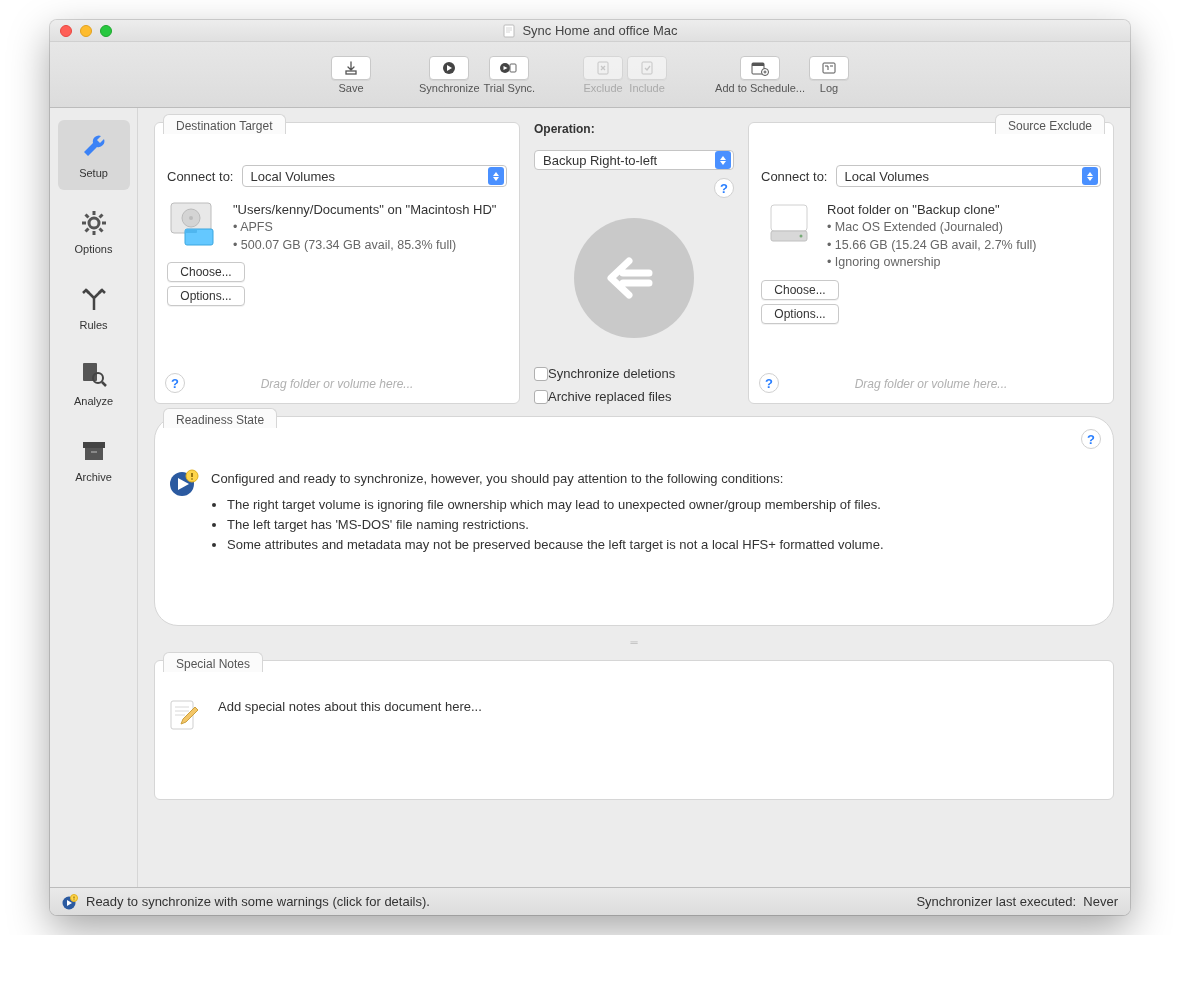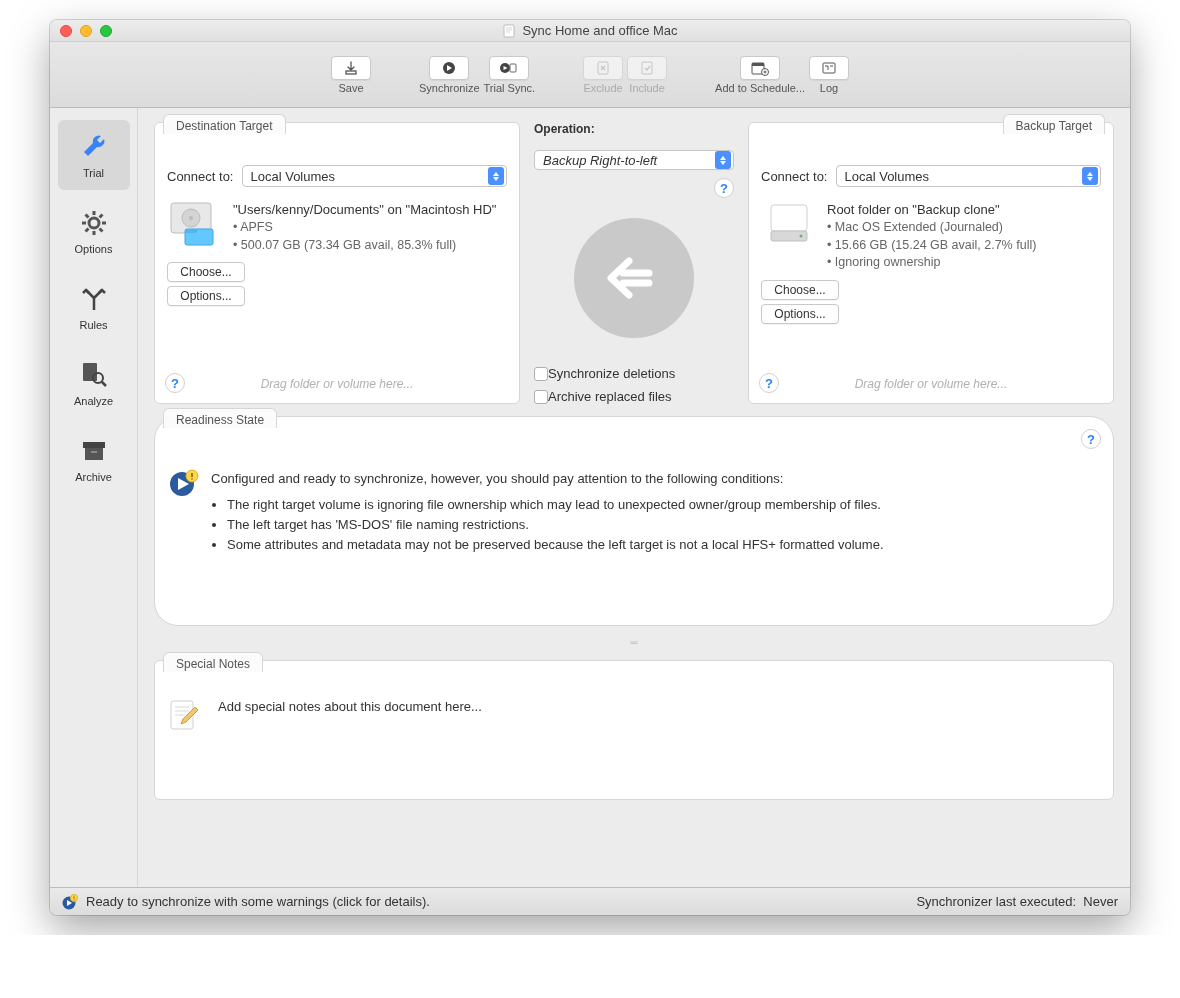--- a/index.html
+++ b/index.html
@@ -54,21 +54,21 @@
 
 .btn-stack { display: flex; flex-direction: column; gap: 4px; margin-top: 8px; width: 78px; }
 .mini-btn { height: 20px; background: #fff; border: 1px solid #c9c9c9; border-radius: 4px; font-size: 12px; display: flex; align-items: center; justify-content: center; cursor: pointer; box-shadow: 0 1px 0 rgba(0,0,0,0.05); }
 
 .help-circle { width: 20px; height: 20px; border: 1px solid #d0d0d0; border-radius: 50%; display: flex; align-items: center; justify-content: center; color: #2a7fff; font-size: 13px; font-weight: 600; background: #fff; cursor: pointer; }
 .panel .help-bottom { position: absolute; bottom: 10px; left: 10px; }
 .drag-hint { position: absolute; bottom: 12px; left: 0; right: 0; text-align: center; color: #b0b0b0; font-size: 12px; font-style: italic; }
 
 .middle-col { width: 200px; display: flex; flex-direction: column; align-items: stretch; gap: 8px; }
 .middle-col .label { font-size: 12px; font-weight: bold; }
-.op-select { margin-top: 6px; font-style: italic; }
+.op-select { margin-top: 6px; }
 .help-right { display: flex; justify-content: flex-end; }
 .big-arrow { width: 120px; height: 120px; border-radius: 50%; background: #c9c9c9; margin: 12px auto 20px auto; display: flex; align-items: center; justify-content: center; }
 .checkbox-row { display: flex; align-items: center; font-size: 13px; color: #333; }
 .checkbox { width: 14px; height: 14px; border: 1px solid #b0b0b0; border-radius: 3px; background: #fff; cursor: pointer; }
 
 .wide-panel { background: #fff; border: 1px solid #d6d6d6; border-radius: 6px; position: relative; }
 .readiness { min-height: 210px; padding: 52px 14px 14px 14px; position: relative; border-radius: 24px; }
 .readiness .help-tr { position: absolute; top: 12px; right: 12px; }
 .readiness-row { display: flex; gap: 12px; }
 .readiness-icon { width: 30px; height: 30px; flex-shrink: 0; position: relative; }
@@ -188,21 +188,21 @@
 
   <div class="body">
 
     <div class="sidebar">
       <div class="side-item active">
         <div class="side-icon">
           <svg width="32" height="32" viewBox="0 0 32 32">
               <path d="M23 5a6 6 0 00-8 7l-9 9 4 4 9-9a6 6 0 007-8l-4 4-3-3 4-4z" fill="#3b82f6"></path>
             </svg>
         </div>
-        <span class="side-label">Trial</span>
+        <span class="side-label">Setup</span>
       </div>
       <div class="side-item">
         <div class="side-icon">
           <svg width="30" height="30" viewBox="0 0 30 30">
               <circle cx="15" cy="15" r="5" fill="none" stroke="#555" stroke-width="3"></circle>
               <g stroke="#555" stroke-width="3">
                 <path d="M15 3v4M15 23v4M3 15h4M23 15h4M6.5 6.5l3 3M20.5 20.5l3 3M6.5 23.5l3-3M20.5 9.5l3-3"></path>
               </g>
             </svg>
         </div>
@@ -296,21 +296,21 @@
             <div class="checkbox"></div>
             <span>Synchronize deletions</span>
           </div>
           <div class="checkbox-row">
             <div class="checkbox"></div>
             <span>Archive replaced files</span>
           </div>
         </div>
 
         <div class="panel">
-          <div class="panel-tab right">Backup Target</div>
+          <div class="panel-tab right">Source Exclude</div>
           <div class="connect-row">
             <span class="label">Connect to:</span>
             <div class="select">
               <span>Local Volumes</span>
               <span class="select-arrows"></span>
             </div>
           </div>
           <div class="target-body">
             <div class="disk-icon">
               <svg width="56" height="46" viewBox="0 0 56 46">

